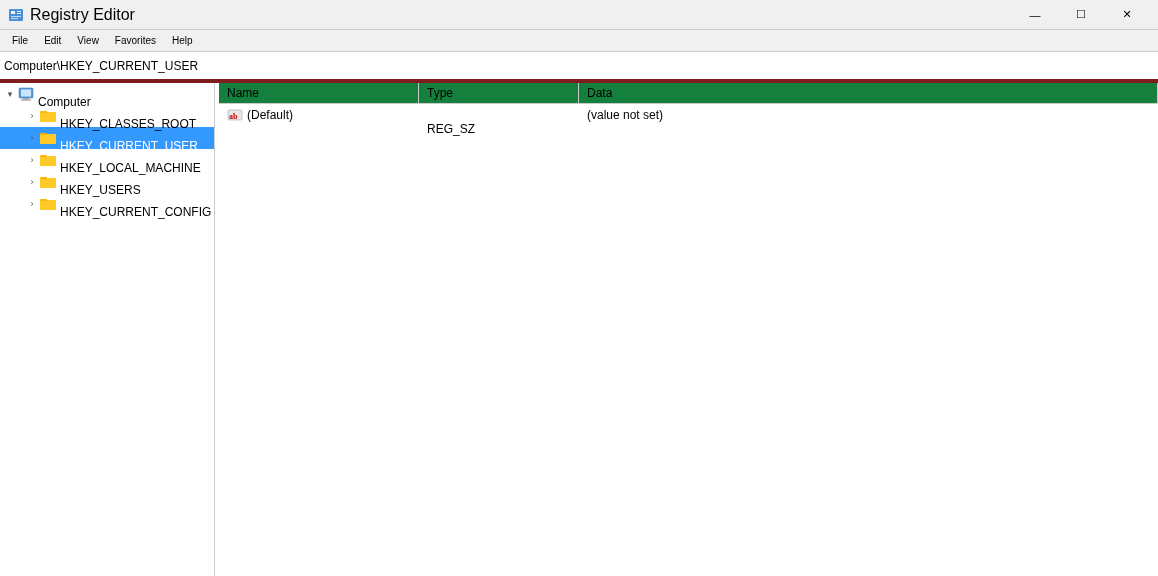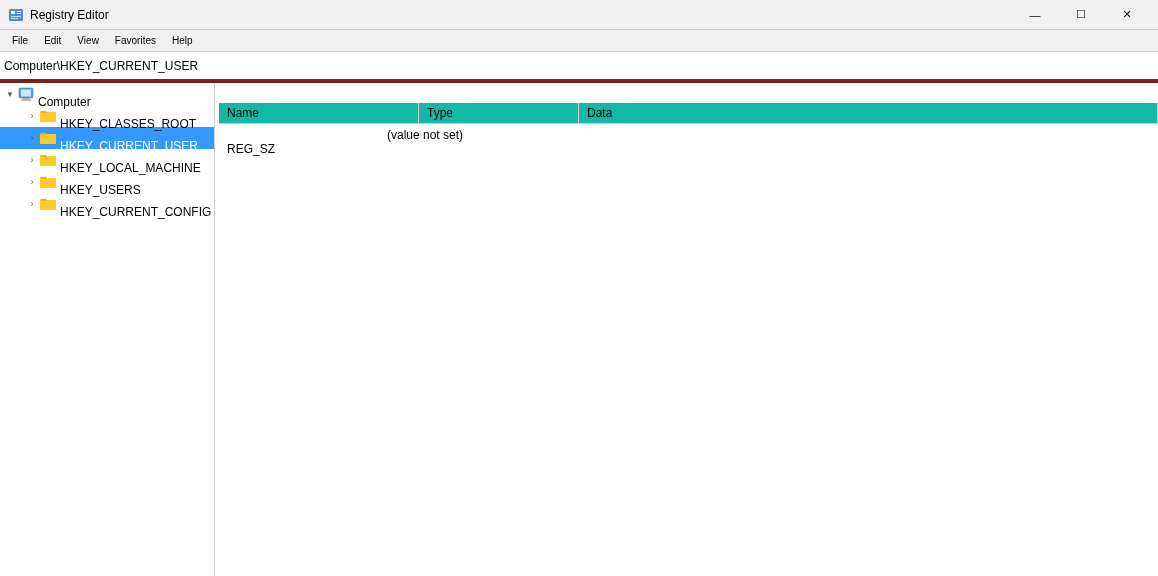--- a/index.html
+++ b/index.html
@@ -27,21 +27,21 @@
     #title-bar-left {
       display: flex;
       align-items: center;
       gap: 6px;
     }
     #app-icon {
       width: 16px;
       height: 16px;
     }
     #title-text {
-      font-size: 12px;
+      font-size: 16px;
     }
     #title-bar-controls {
       display: flex;
       gap: 0;
     }
     .title-btn {
       width: 46px;
       height: 30px;
       display: flex;
       align-items: center;
@@ -147,24 +147,23 @@
     
     #detail-panel {
       flex: 1;
       overflow: auto;
       background: #fff;
     }
 
     #detail-header {
       display: flex;
       border-bottom: 1px solid #ccc;
-      background: #14b8a6;
+      background: #15803d;
       position: sticky;
       top: 0;
-      margin-top: 20px;
     }
     .col-header {
       padding: 3px 8px;
       font-size: 12px;
       font-weight: normal;
       border-right: 1px solid #ccc;
       cursor: pointer;
       user-select: none;
     }
     .col-name { width: 200px; }
@@ -315,19 +314,28 @@
   <div id="detail-panel">
 
     <div id="detail-header">
       <div class="col-header col-name">Name</div>
       <div class="col-header col-type">Type</div>
       <div class="col-header col-data">Data</div>
     </div>
 
     <div id="detail-rows">
     <div class="detail-row">
+          <div class="detail-cell name">
+            <span class="reg-icon">
+              <svg viewBox="0 0 16 14" xmlns="http://www.w3.org/2000/svg" width="16" height="14">
+      <rect x="1" y="2" width="14" height="10" rx="1" fill="#e8e8e8" stroke="#999" stroke-width="0.5"></rect>
+      <text x="2" y="11" font-size="8" font-family="serif" font-weight="bold" fill="#cc0000">ab</text>
+    </svg>
+            </span>
+            <span>(Default)</span>
+          </div>
           <div class="detail-cell type">REG_SZ</div>
           <div class="detail-cell data-col">(value not set)</div>
         </div>
       </div>
 
   </div>
 </div>
 
 </body></html>

